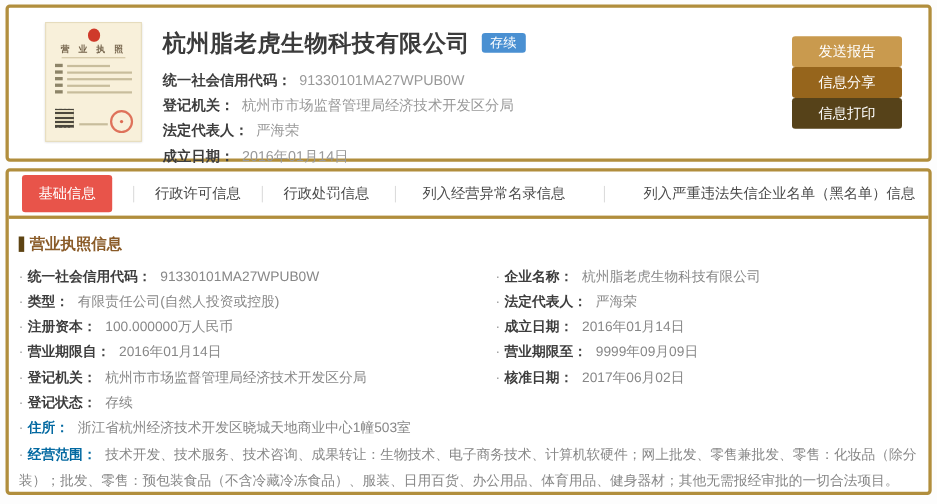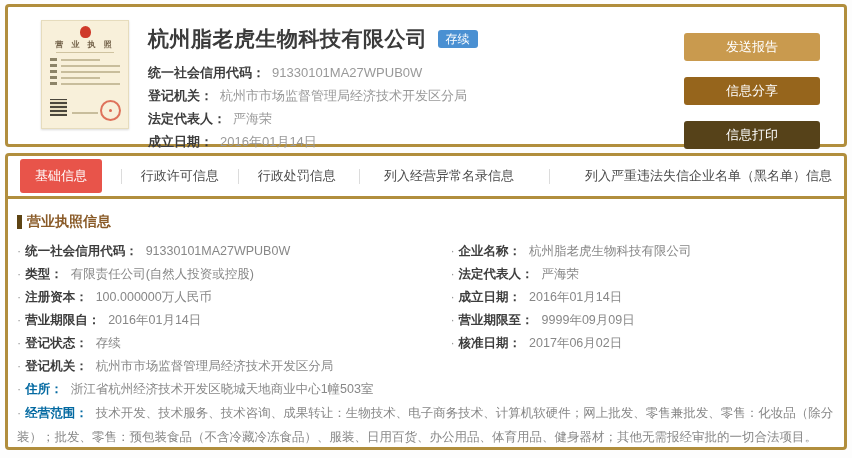--- a/index.html
+++ b/index.html
@@ -26,21 +26,21 @@
 
   .header-info { padding:18px 0 0 19px; flex:1; min-width:0; }
   .title-row { display:flex; align-items:center; margin-bottom:8px; }
   .company-name { font-size:21px; font-weight:bold; color:#3b3b3b; letter-spacing:.5px; }
   .status-badge { margin-left:10px; background:#4a90d2; color:#fff; font-size:12px; padding:3px 8px; border-radius:3px; line-height:1; }
   .hfield { font-size:13px; line-height:23px; white-space:nowrap; }
   .hfield .lbl { font-weight:bold; color:#3d3d3d; }
   .hfield .val { color:#999; margin-left:7px; }
 
   .header-buttons { width:145px; flex:none; padding:26px 24px 0 0; display:flex; flex-direction:column; align-items:flex-end; }
-  .hbtn { width:136px; height:28px; border:none; border-radius:3px; color:#fff; font-size:13px; font-family:inherit; margin-bottom:16px; cursor:pointer; }
+  .hbtn { width:100px; height:28px; border:none; border-radius:3px; color:#fff; font-size:13px; font-family:inherit; margin-bottom:0; cursor:pointer; }
   .hbtn.send  { background:#c99a4e; }
   .hbtn.share { background:#96651c; }
   .hbtn.print { background:#564219; }
 
   
   .main-card { margin-top:6px; height:297px; }
   .tab-bar { height:43px; border-bottom:3px solid #b18e3d; display:flex; align-items:center; padding:0 12px; }
   .tab-active { background:#e8544a; color:#fff; font-size:13px; padding:8px 15px; border-radius:3px; flex:none; cursor:pointer; }
   .tab { color:#4a4a4a; font-size:13px; text-align:left; cursor:pointer; white-space:nowrap; }
   .tab-sep { width:1px; height:15px; background:#dcdcdc; flex:none; }
@@ -151,22 +151,22 @@
       <span class="section-bar"></span>
       <span class="section-title">营业执照信息</span>
     </div>
 
     <div class="cols">
       <div class="col-left">
         <div class="row"><span class="dot">·</span><span class="lbl">统一社会信用代码：</span><span class="val">91330101MA27WPUB0W</span></div>
         <div class="row"><span class="dot">·</span><span class="lbl">类型：</span><span class="val">有限责任公司(自然人投资或控股)</span></div>
         <div class="row"><span class="dot">·</span><span class="lbl">注册资本：</span><span class="val">100.000000万人民币</span></div>
         <div class="row"><span class="dot">·</span><span class="lbl">营业期限自：</span><span class="val">2016年01月14日</span></div>
+        <div class="row"><span class="dot">·</span><span class="lbl">登记机关：</span><span class="val">杭州市市场监督管理局经济技术开发区分局</span></div>
         <div class="row"><span class="dot">·</span><span class="lbl">登记状态：</span><span class="val">存续</span></div>
-        <div class="row"><span class="dot">·</span><span class="lbl">登记机关：</span><span class="val">杭州市市场监督管理局经济技术开发区分局</span></div>
       </div>
       <div class="col-right">
         <div class="row"><span class="dot">·</span><span class="lbl">企业名称：</span><span class="val">杭州脂老虎生物科技有限公司</span></div>
         <div class="row"><span class="dot">·</span><span class="lbl">法定代表人：</span><span class="val">严海荣</span></div>
         <div class="row"><span class="dot">·</span><span class="lbl">成立日期：</span><span class="val">2016年01月14日</span></div>
         <div class="row"><span class="dot">·</span><span class="lbl">营业期限至：</span><span class="val">9999年09月09日</span></div>
         <div class="row"><span class="dot">·</span><span class="lbl">核准日期：</span><span class="val">2017年06月02日</span></div>
       </div>
     </div>
 

